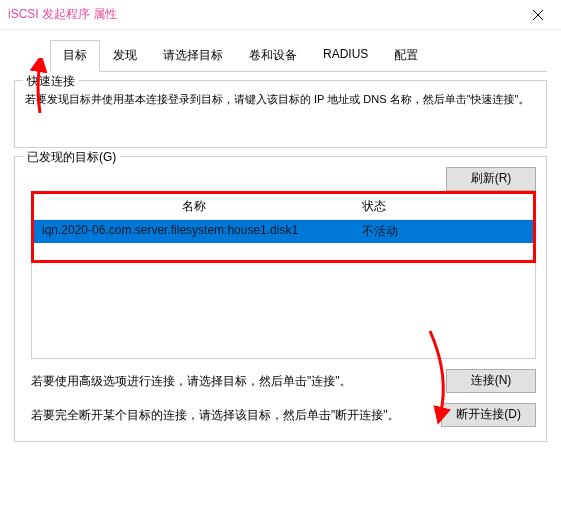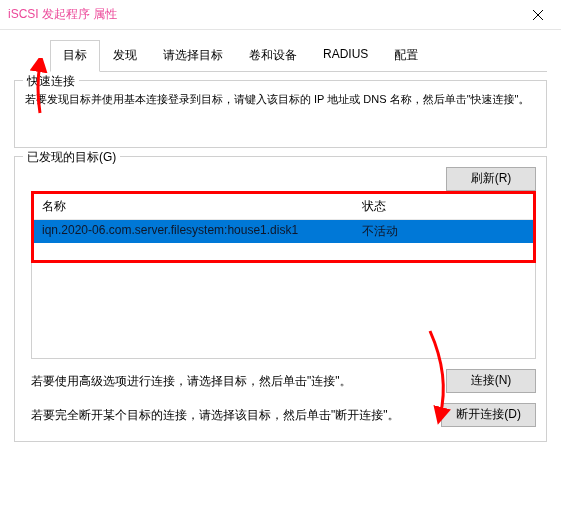--- a/index.html
+++ b/index.html
@@ -17,21 +17,21 @@
 .instruction { font-size: 11px; line-height: 1.6; margin-bottom: 26px; }
 .input-row { display: flex; align-items: center; gap: 8px; }
 .input-label { font-size: 12px; }
 .text-input { flex: 1; height: 22px; border: 1px solid #7a7a7a; padding: 2px 4px; font-size: 12px; }
 .btn { height: 24px; padding: 0 14px; font-size: 12px; background: #e1e1e1; border: 1px solid #adadad; cursor: pointer; min-width: 90px; }
 .btn:disabled { color: #a0a0a0; background: #e1e1e1; border: 1px solid #d0d0d0; cursor: default; }
 .refresh-row { display: flex; justify-content: flex-end; margin-bottom: 0; }
 .table-box { border: 3px solid #ff0000; padding: 0; background: #fff; height: 72px; overflow: hidden; }
 .table-hdr { display: flex; background: #fff; border-bottom: 1px solid #e8e8e8; }
 .th { padding: 4px 8px; font-size: 12px; }
-.th-name { flex: 0 0 320px; }
+.th-name { flex: 0 0 320px; text-align: center; }
 .th-status { flex: 1; }
 .table-row { display: flex; background: #0078d7; color: #0f172a; }
 .td { padding: 3px 8px; font-size: 12px; }
 .td-name { flex: 0 0 320px; white-space: nowrap; overflow: hidden; }
 .td-status { flex: 1; }
 .list-area { border: 1px solid #d0d0d0; border-top: none; height: 96px; background: #fff; }
 .action-row { display: flex; align-items: center; margin-top: 10px; gap: 10px; }
 .action-text { flex: 1; font-size: 12px; line-height: 1.5; }
 .arrow-red-1 { position: absolute; left: 28px; top: 58px; pointer-events: none; }
 .arrow-red-2 { position: absolute; left: 420px; top: 326px; pointer-events: none; }

